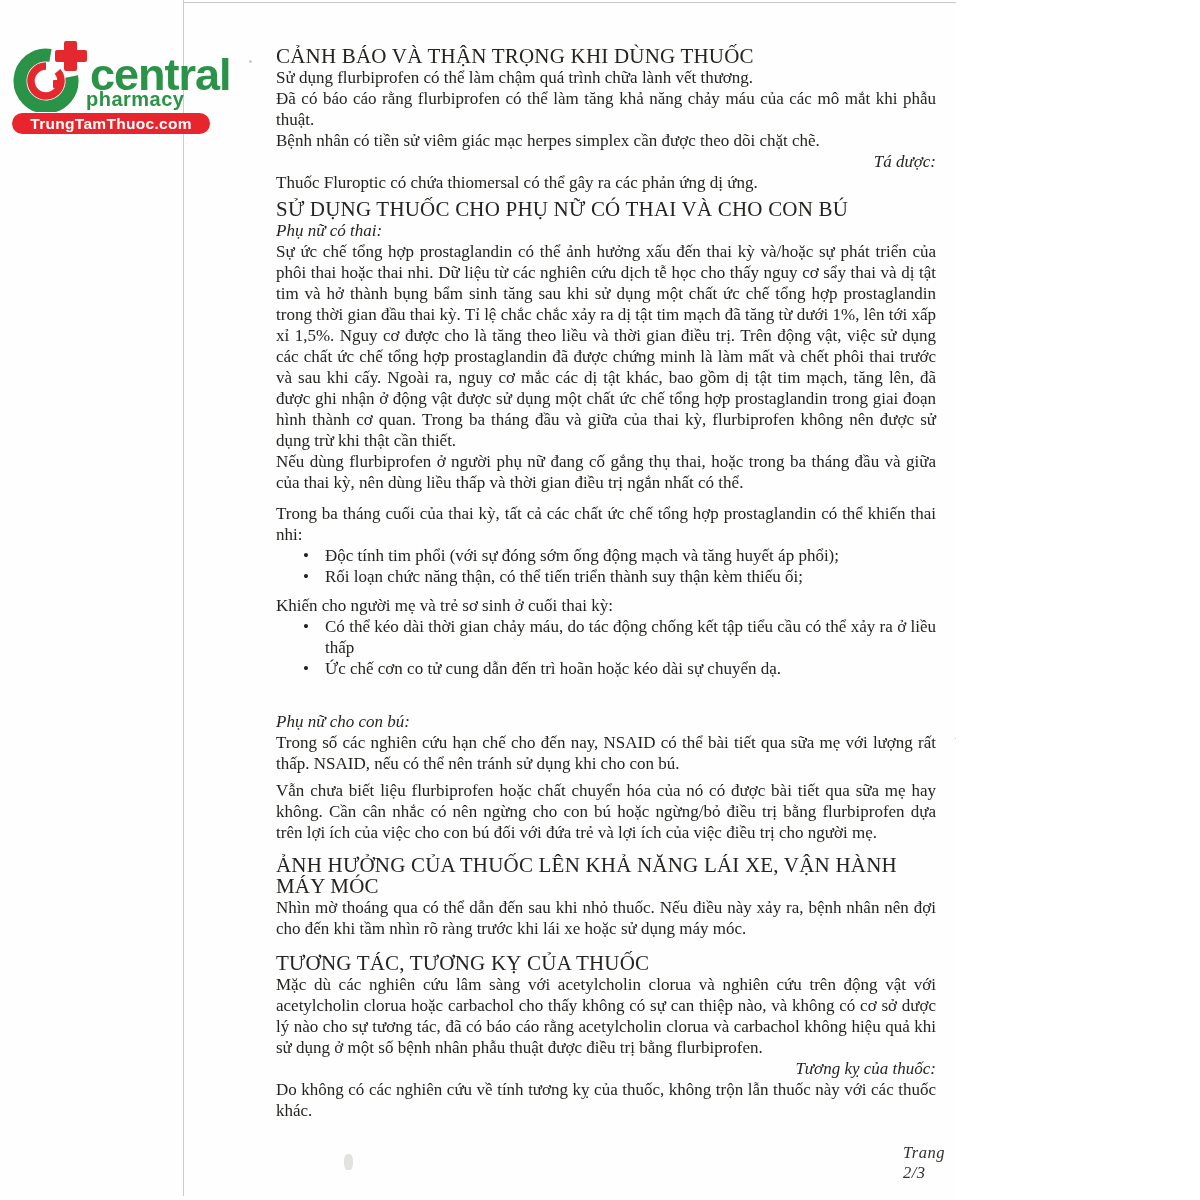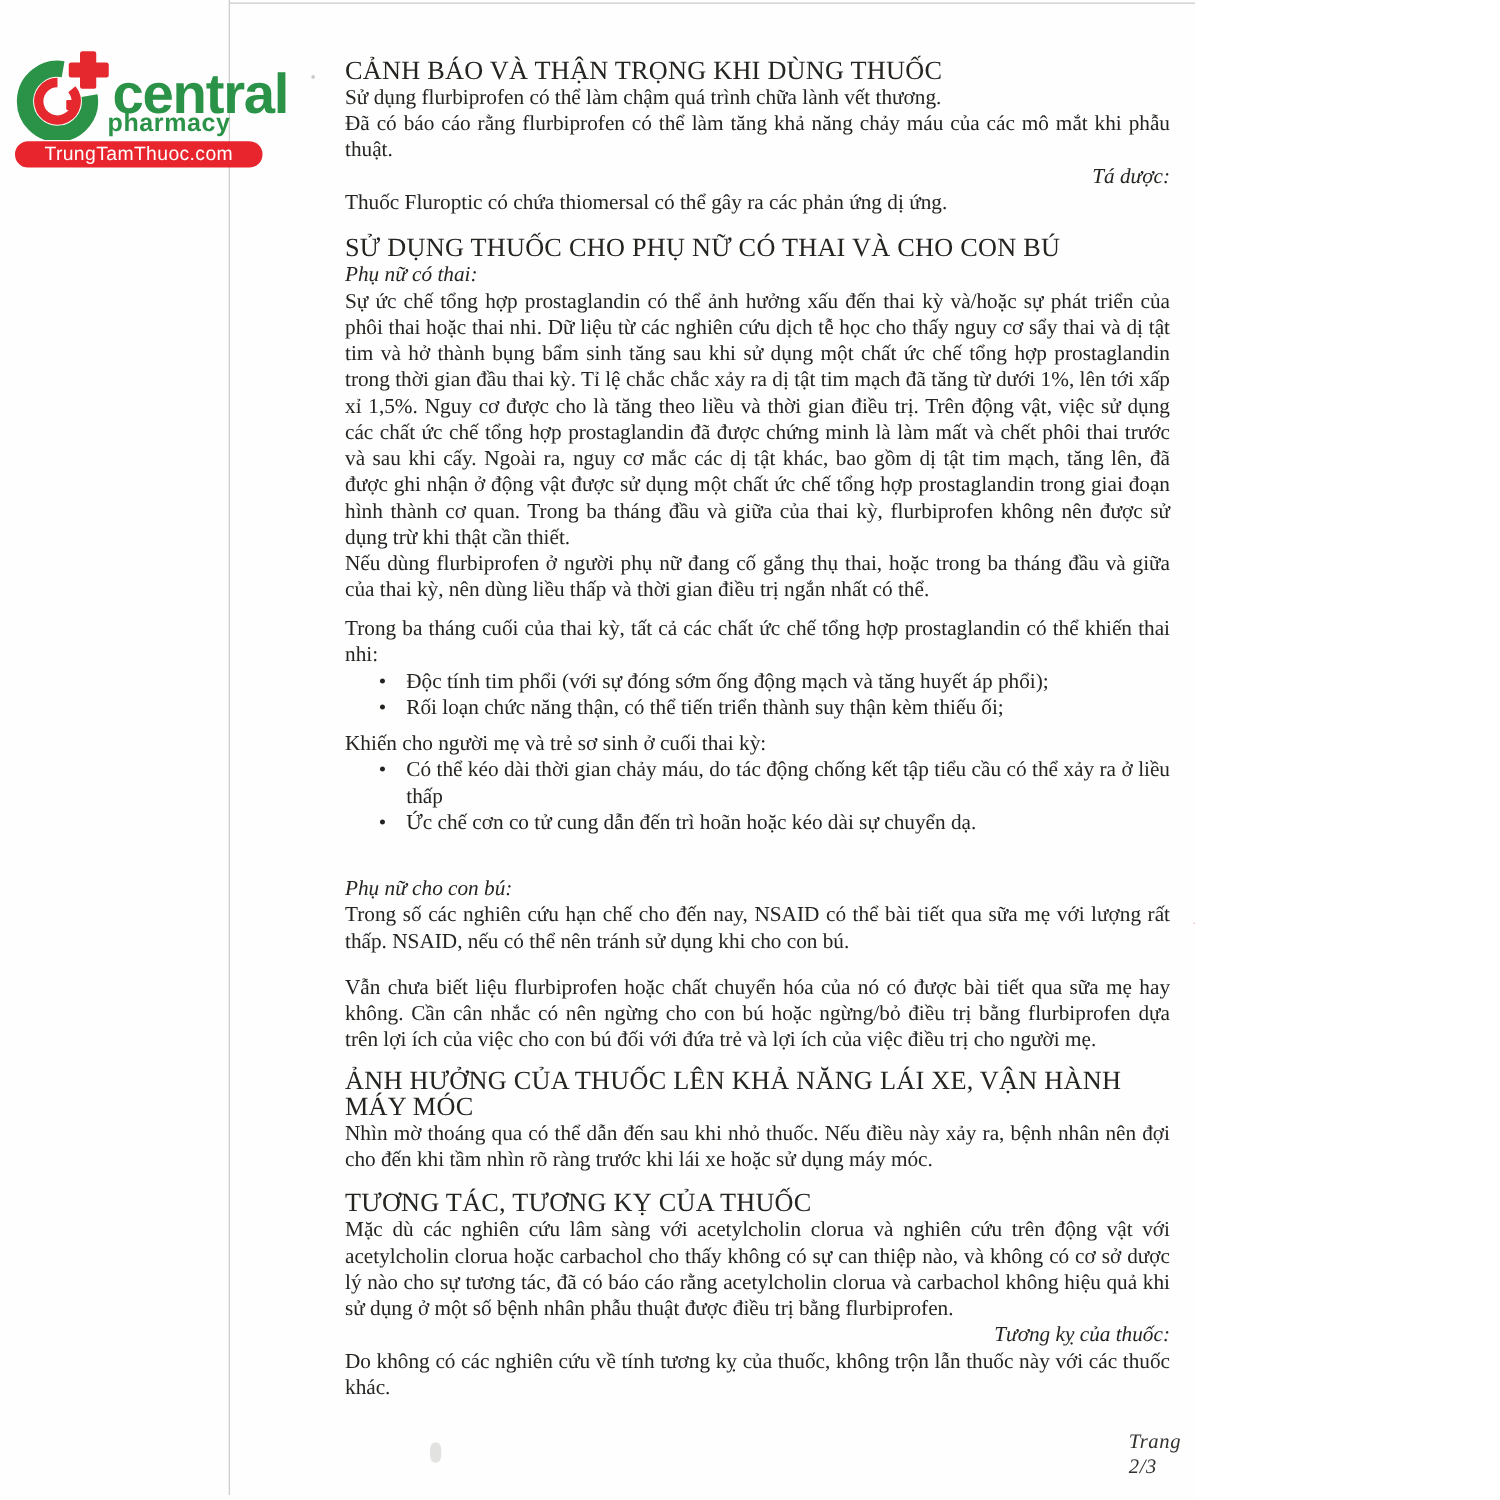--- a/index.html
+++ b/index.html
@@ -13,31 +13,31 @@
   
   .edge-left{position:absolute;left:183px;top:0;width:1px;height:1196px;background:#cccccc;}
   .edge-top{position:absolute;left:184px;top:2px;width:826px;height:1px;background:#c9c9c9;}
 
   
   .logo{position:absolute;left:12px;top:40px;width:230px;height:100px;font-family:"Liberation Sans",sans-serif;}
   .logo-icon{position:absolute;left:0;top:0;}
   .brand{position:absolute;left:78px;top:12px;font-size:45px;font-weight:bold;color:#2b9348;letter-spacing:-1px;line-height:1;}
   .brand-sub{position:absolute;left:74px;top:48px;font-size:20px;font-weight:bold;color:#2b9348;letter-spacing:0.5px;}
   .logo-pill{position:absolute;left:0;top:73px;width:198px;height:21px;background:#e8252c;border-radius:11px;
-             color:#fff;font-size:15.5px;font-weight:normal;text-align:center;line-height:21px;letter-spacing:0.3px;}
+             color:#fff;font-size:15.5px;font-weight:bold;text-align:center;line-height:21px;letter-spacing:0.3px;}
 
   
   .doc{position:absolute;left:276px;top:46px;width:660px;font-size:17px;line-height:21px;text-align:justify;}
   .blk{margin:0;}
   .h{font-weight:normal;font-size:21px;letter-spacing:0.2px;text-align:left;}
   .it{font-style:italic;text-align:right;margin-left:20px;}
   .itu{font-style:italic;text-align:left;}
   .bullet{position:relative;padding-left:49px;}
   .bdot{position:absolute;left:27px;top:0;}
-  .mt6{margin-top:16px;}.mt8{margin-top:8px;}.mt10{margin-top:10px;}
+  .mt6{margin-top:6px;}.mt8{margin-top:8px;}.mt10{margin-top:10px;}
   .mt12{margin-top:12px;}.mt14{margin-top:14px;}.mt16{margin-top:32px;}
 
   
   .stamp{position:absolute;left:952px;top:586px;width:74px;height:168px;overflow:hidden;
          font-family:"Liberation Sans",sans-serif;color:#c4504a;}
   .stamp *{position:absolute;}
   .s-tick1{left:24px;top:3px;width:30px;height:2px;background:#c4504a;opacity:.75;transform:rotate(-6deg);}
   .s-tick2{left:26px;top:8px;width:24px;height:2px;background:#c4504a;opacity:.6;transform:rotate(-6deg);}
   .s-num{left:15px;top:13px;font-size:15px;font-weight:bold;letter-spacing:1px;transform:rotate(-6deg);}
   .s-arc1{left:10px;top:22px;width:46px;height:12px;border-bottom:2px solid #c4504a;border-radius:50%;transform:rotate(-5deg);opacity:.85;}
@@ -77,20 +77,21 @@
     <div class="brand">central</div>
     <div class="brand-sub">pharmacy</div>
     <div class="logo-pill">TrungTamThuoc.com</div>
   </div>
 
   <div class="doc">
 
     <div class="blk h">CẢNH BÁO VÀ THẬN TRỌNG KHI DÙNG THUỐC</div>
     <div class="blk">Sử dụng flurbiprofen có thể làm chậm quá trình chữa lành vết thương.</div>
     <div class="blk">Đã có báo cáo rằng flurbiprofen có thể làm tăng khả năng chảy máu của các mô mắt khi phẫu thuật.</div>
+    <div class="blk">Bệnh nhân có tiền sử viêm giác mạc herpes simplex cần được theo dõi chặt chẽ.</div>
     <div class="blk it">Tá dược:</div>
     <div class="blk">Thuốc Fluroptic có chứa thiomersal có thể gây ra các phản ứng dị ứng.</div>
 
     <div class="blk h mt6">SỬ DỤNG THUỐC CHO PHỤ NỮ CÓ THAI VÀ CHO CON BÚ</div>
     <div class="blk itu">Phụ nữ có thai:</div>
     <div class="blk">Sự ức chế tổng hợp prostaglandin có thể ảnh hưởng xấu đến thai kỳ và/hoặc sự phát triển của phôi thai hoặc thai nhi. Dữ liệu từ các nghiên cứu dịch tễ học cho thấy nguy cơ sẩy thai và dị tật tim và hở thành bụng bẩm sinh tăng sau khi sử dụng một chất ức chế tổng hợp prostaglandin trong thời gian đầu thai kỳ. Tỉ lệ chắc chắc xảy ra dị tật tim mạch đã tăng từ dưới 1%, lên tới xấp xỉ 1,5%. Nguy cơ được cho là tăng theo liều và thời gian điều trị. Trên động vật, việc sử dụng các chất ức chế tổng hợp prostaglandin đã được chứng minh là làm mất và chết phôi thai trước và sau khi cấy. Ngoài ra, nguy cơ mắc các dị tật khác, bao gồm dị tật tim mạch, tăng lên, đã được ghi nhận ở động vật được sử dụng một chất ức chế tổng hợp prostaglandin trong giai đoạn hình thành cơ quan. Trong ba tháng đầu và giữa của thai kỳ, flurbiprofen không nên được sử dụng trừ khi thật cần thiết.</div>
     <div class="blk">Nếu dùng flurbiprofen ở người phụ nữ đang cố gắng thụ thai, hoặc trong ba tháng đầu và giữa của thai kỳ, nên dùng liều thấp và thời gian điều trị ngắn nhất có thể.</div>
 
     <div class="blk mt10">Trong ba tháng cuối của thai kỳ, tất cả các chất ức chế tổng hợp prostaglandin có thể khiến thai nhi:</div>
     <div class="blk bullet">

